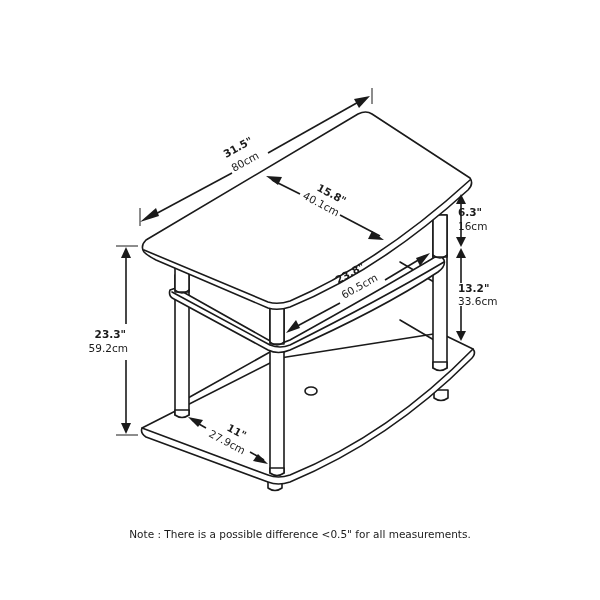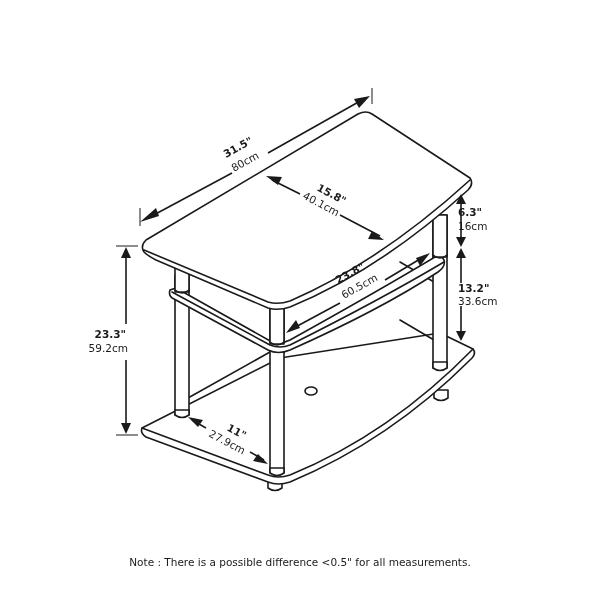--- a/index.html
+++ b/index.html
@@ -5,21 +5,21 @@
     html, body { margin: 0; padding: 0; background: #ffffff; }
     body { width: 600px; height: 600px; position: relative; overflow: hidden; font-family: "DejaVu Sans", sans-serif; }
     #diagram { position: absolute; left: 0; top: 0; width: 600px; height: 600px; }
     .ln { fill: none; stroke: #1a1a1a; stroke-width: 1.6; stroke-linejoin: round; stroke-linecap: round; }
     .fillw { fill: #ffffff; stroke: #1a1a1a; stroke-width: 1.6; stroke-linejoin: round; }
     .dim { stroke: #1a1a1a; stroke-width: 1.6; fill: none; }
     .thin { stroke: #1a1a1a; stroke-width: 1; fill: none; }
     .arrow { fill: #1a1a1a; }
     .lbl-in { font-family: "DejaVu Sans", sans-serif; font-size: 10.5px; font-weight: bold; fill: #1a1a1a; }
     .lbl-cm { font-family: "DejaVu Sans", sans-serif; font-size: 10.5px; fill: #1a1a1a; }
-    #note { position: absolute; left: 0; width: 600px; top: 556px; text-align: center; font-family: "DejaVu Sans", sans-serif; font-size: 10.5px; color: #1a1a1a; }
+    #note { position: absolute; left: 0; width: 600px; top: 528px; text-align: center; font-family: "DejaVu Sans", sans-serif; font-size: 10.5px; color: #1a1a1a; }
   </style>
 </head>
 <body>
 
 <svg id="diagram" viewBox="0 0 600 600" xmlns="http://www.w3.org/2000/svg">
 
   <g>
 
     <path class="fillw" d="M268,478 L268,488 Q275,493 282,488 L282,478 Z"></path>
     <path class="fillw" d="M434,390 L434,398 Q441,403 448,398 L448,390 Z"></path>

